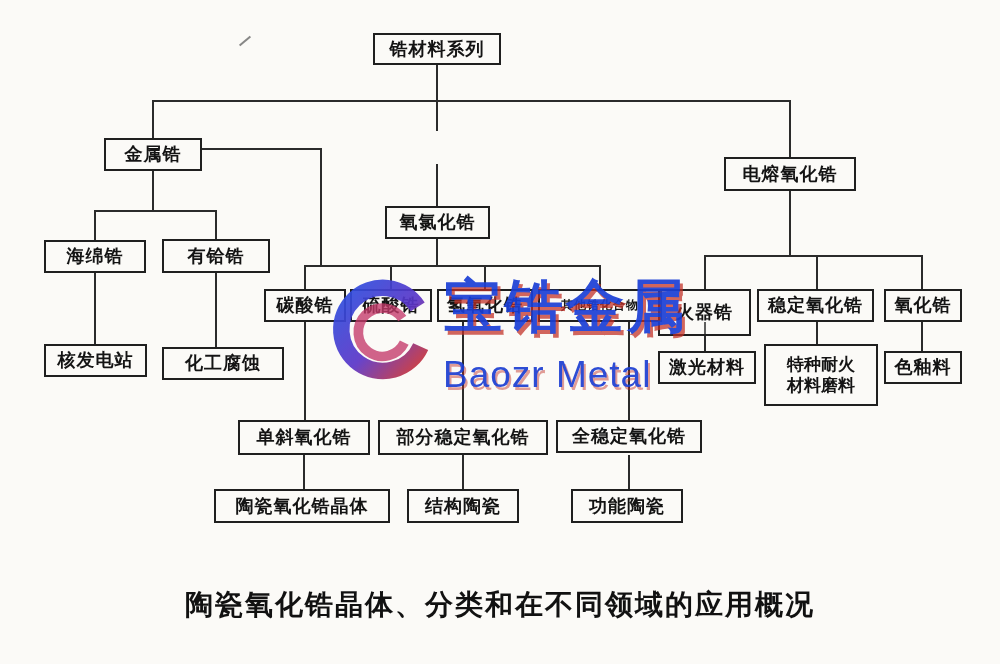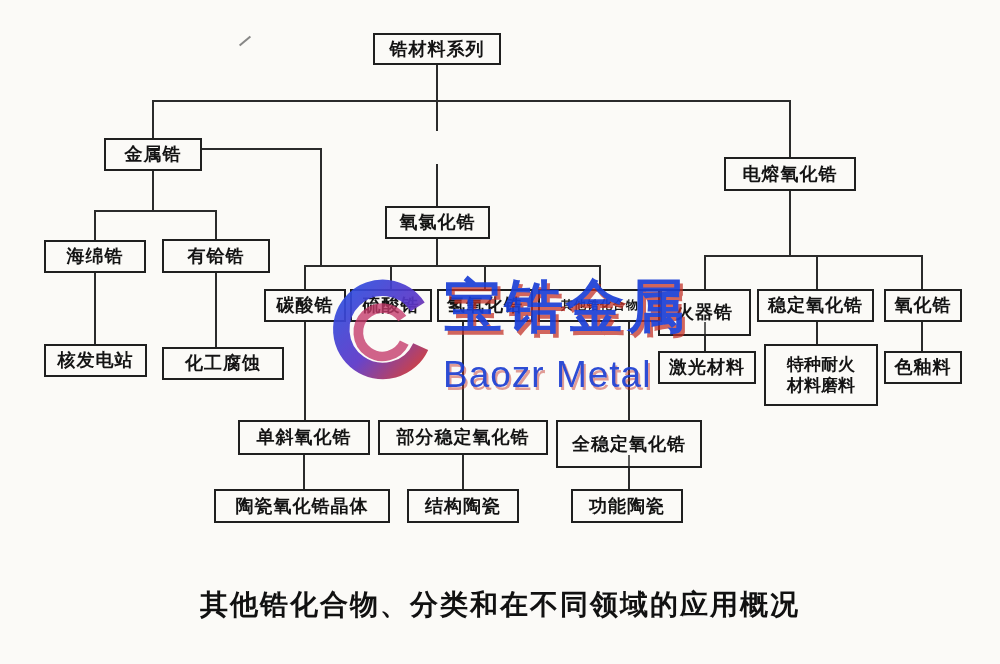--- a/index.html
+++ b/index.html
@@ -83,21 +83,21 @@
   <div class="box" style="left:162px;top:347px;width:122px;height:33px">化工腐蚀</div>
 
   <div class="box" style="left:385px;top:206px;width:105px;height:33px">氧氯化锆</div>
   <div class="box" style="left:264px;top:289px;width:82px;height:33px">碳酸锆</div>
   <div class="box" style="left:350px;top:289px;width:82px;height:33px">硫酸锆</div>
   <div class="box" style="left:437px;top:289px;width:96px;height:33px">氢氧化锆</div>
   <div class="box" style="left:538px;top:289px;width:124px;height:33px;font-size:12px">其他锆化合物</div>
 
   <div class="box" style="left:238px;top:420px;width:132px;height:35px">单斜氧化锆</div>
   <div class="box" style="left:378px;top:420px;width:170px;height:35px">部分稳定氧化锆</div>
-  <div class="box" style="left:556px;top:420px;width:146px;height:48px">全稳定氧化锆</div>
+  <div class="box" style="left:556px;top:420px;width:146px;height:33px">全稳定氧化锆</div>
 
   <div class="box" style="left:214px;top:489px;width:176px;height:34px">陶瓷氧化锆晶体</div>
   <div class="box" style="left:407px;top:489px;width:112px;height:34px">结构陶瓷</div>
   <div class="box" style="left:571px;top:489px;width:112px;height:34px">功能陶瓷</div>
 
   <div class="box" style="left:658px;top:289px;width:93px;height:47px">火器锆</div>
   <div class="box" style="left:757px;top:289px;width:117px;height:33px">稳定氧化锆</div>
   <div class="box" style="left:884px;top:289px;width:78px;height:33px">氧化锆</div>
 
   <div class="box" style="left:658px;top:351px;width:98px;height:33px">激光材料</div>
@@ -115,15 +115,15 @@
         </linearGradient>
       </defs>
       <path d="M96 33 A43 43 0 1 0 99 74" fill="none" stroke="url(#wm-grad)" stroke-width="17"></path>
       <path d="M58 60 h40" stroke="url(#wm-grad)" stroke-width="15"></path>
       <path d="M80 45 A25 25 0 1 0 82 70" fill="none" stroke="#c43a6a" stroke-width="10" opacity="0.85"></path>
     </svg>
     <div id="wm-cn">宝锆金属</div>
     <div id="wm-en">Baozr Metal</div>
   </div>
 
-  <div id="caption">其他锆化合物、分类和在不同领域的应用概况</div>
+  <div id="caption">陶瓷氧化锆晶体、分类和在不同领域的应用概况</div>
 
 </div>
 
 </body></html>

